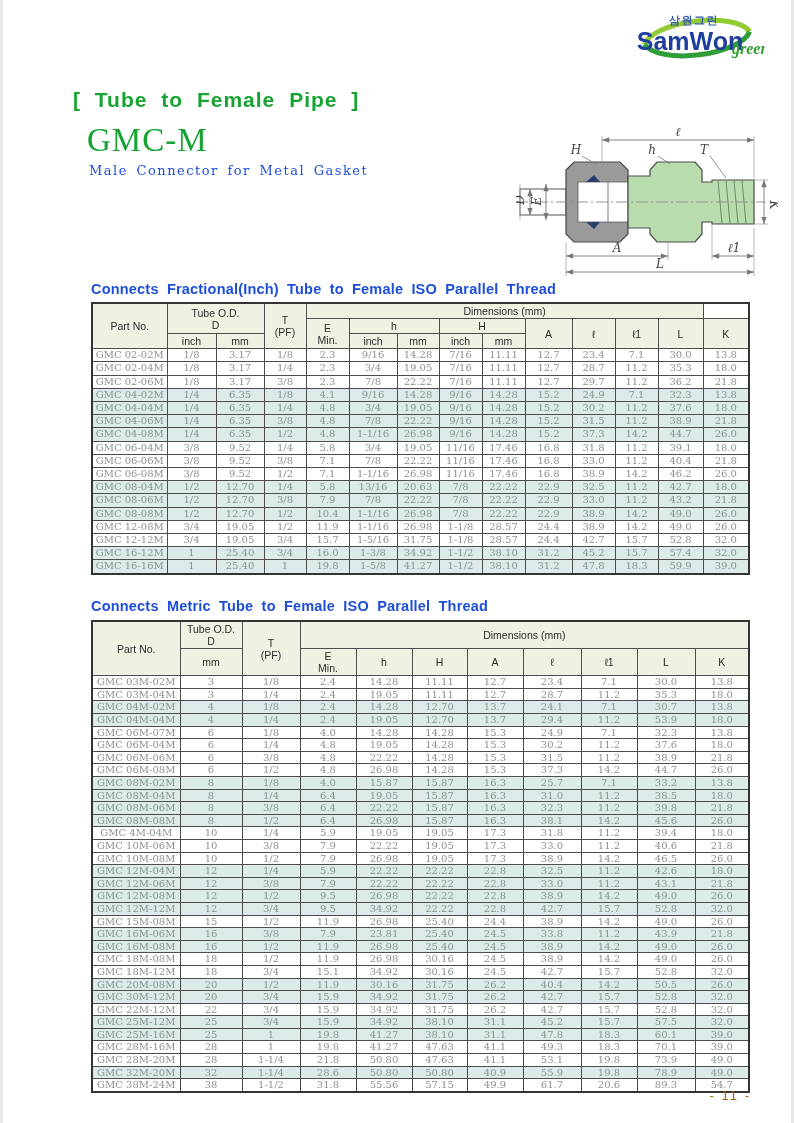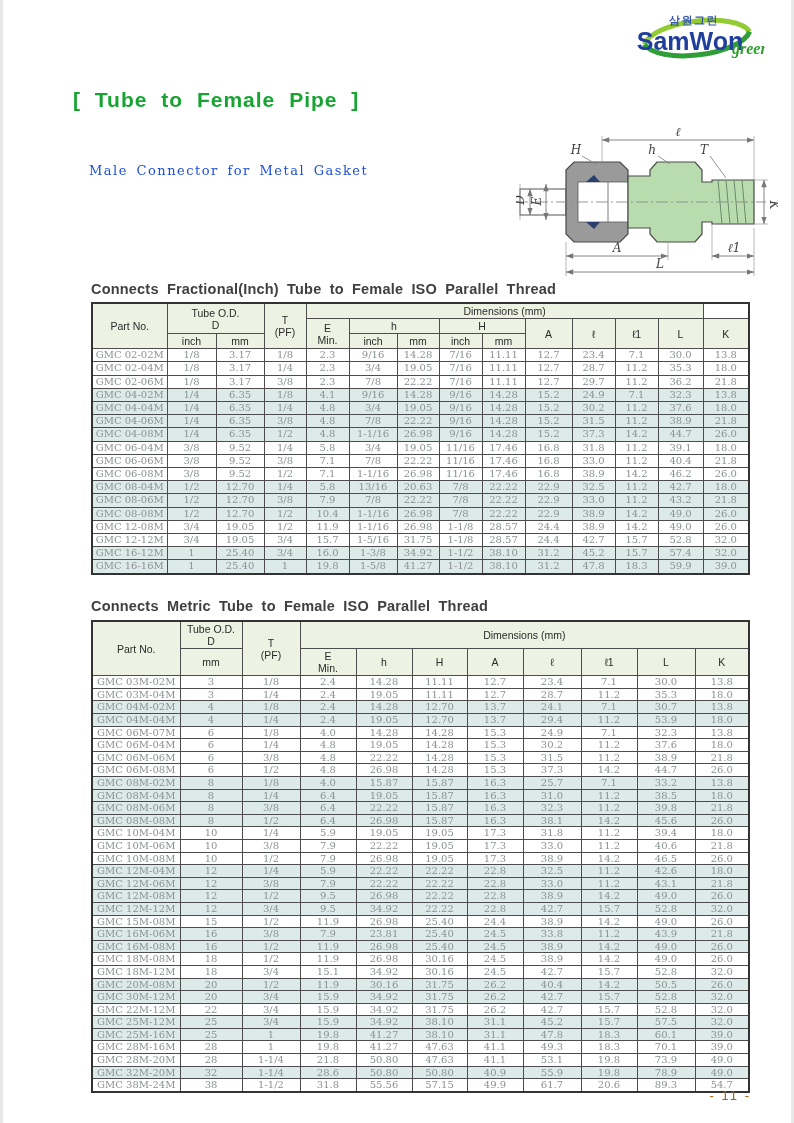--- a/index.html
+++ b/index.html
@@ -28,21 +28,21 @@
     position:absolute;left:86px;top:163px;
     font-family:"DejaVu Serif", serif;
     font-size:13px;color:#1d4ed8;letter-spacing:1.5px;word-spacing:3px;
   }
   
   .diagram{position:absolute;left:513px;top:124px;width:262px;height:158px;}
   .dim-label{font-family:"DejaVu Serif", serif;font-style:italic;font-size:12px;fill:#3f3f3f;}
   
   .section-title{
     position:absolute;left:88px;
-    font-size:14.5px;font-weight:bold;color:#404040;
+    font-size:14.5px;font-weight:bold;color:#1d4ed8;
     word-spacing:4px;letter-spacing:0.2px;
   }
   .t1-title{top:281px;}
   .t2-title{top:598px;}
   table.spec{
     position:absolute;left:88px;
     border-collapse:collapse;table-layout:fixed;
     border:2px solid #333;
   }
   table.t1{top:302px;width:657px;}
@@ -81,20 +81,21 @@
         <path d="M 44 30 A 54 21 0 0 1 150 30" fill="none" stroke="#93cb32" stroke-width="5"></path>
         <path d="M 150 30 A 54 21 0 0 1 44 30" fill="none" stroke="#2f9e38" stroke-width="5"></path>
       </g>
       <text x="94" y="16" text-anchor="middle" font-family="Liberation Sans, sans-serif" font-size="11" font-weight="bold" fill="#3558ac" letter-spacing="1.5">삼원그린</text>
       <text x="90" y="42" text-anchor="middle" font-family="Liberation Sans, sans-serif" font-size="25" font-weight="bold" fill="#203f9c">SamWon</text>
       <text x="132" y="46" font-family="Liberation Serif, serif" font-style="italic" font-weight="bold" font-size="16" fill="#2f9e2f">green</text>
     </svg>
   </div>
 
   <div class="category-title">[ Tube  to  Female  Pipe ]</div>
+  <div class="model-title">GMC-M</div>
   <div class="model-subtitle">Male Connector for Metal Gasket</div>
 
   <div class="diagram">
     <svg width="262" height="158" viewBox="0 0 262 158">
       <defs>
         <marker id="ar" markerWidth="9" markerHeight="8" refX="8" refY="3" orient="auto">
           <path d="M0,0 L8,3 L0,6 Z" fill="#777"></path>
         </marker>
         <marker id="al" markerWidth="9" markerHeight="8" refX="0" refY="3" orient="auto">
           <path d="M8,0 L0,3 L8,6 Z" fill="#777"></path>
@@ -673,21 +674,21 @@
           <td>6.4</td>
           <td>26.98</td>
           <td>15.87</td>
           <td>16.3</td>
           <td>38.1</td>
           <td>14.2</td>
           <td>45.6</td>
           <td>26.0</td>
         </tr>
         <tr>
-          <td>GMC 10M-04M</td>
+          <td>GMC 4M-04M</td>
           <td>10</td>
           <td>1/4</td>
           <td>5.9</td>
           <td>19.05</td>
           <td>19.05</td>
           <td>17.3</td>
           <td>31.8</td>
           <td>11.2</td>
           <td>39.4</td>
           <td>18.0</td>

